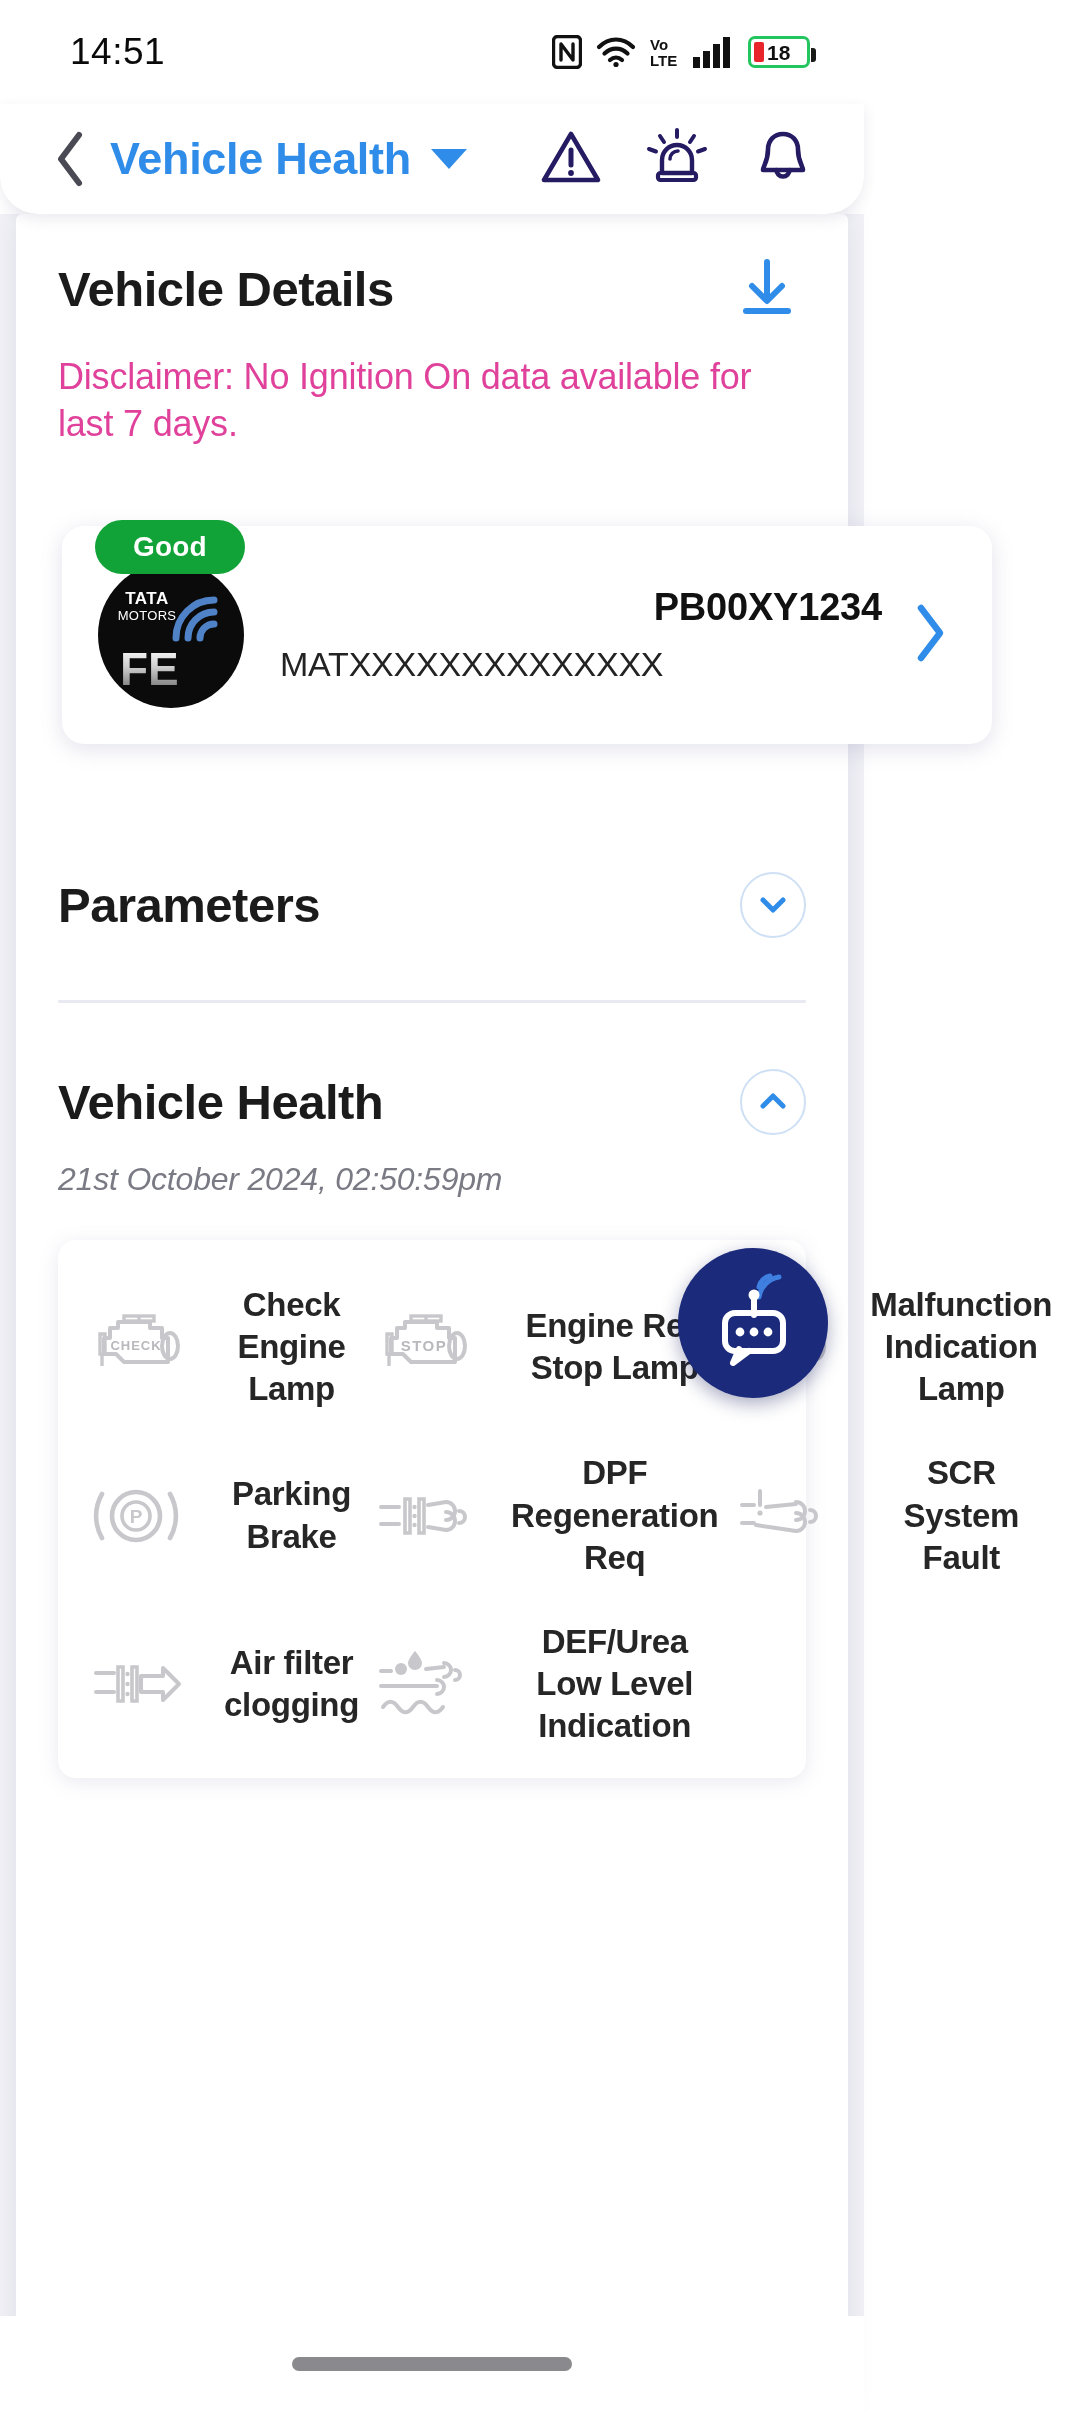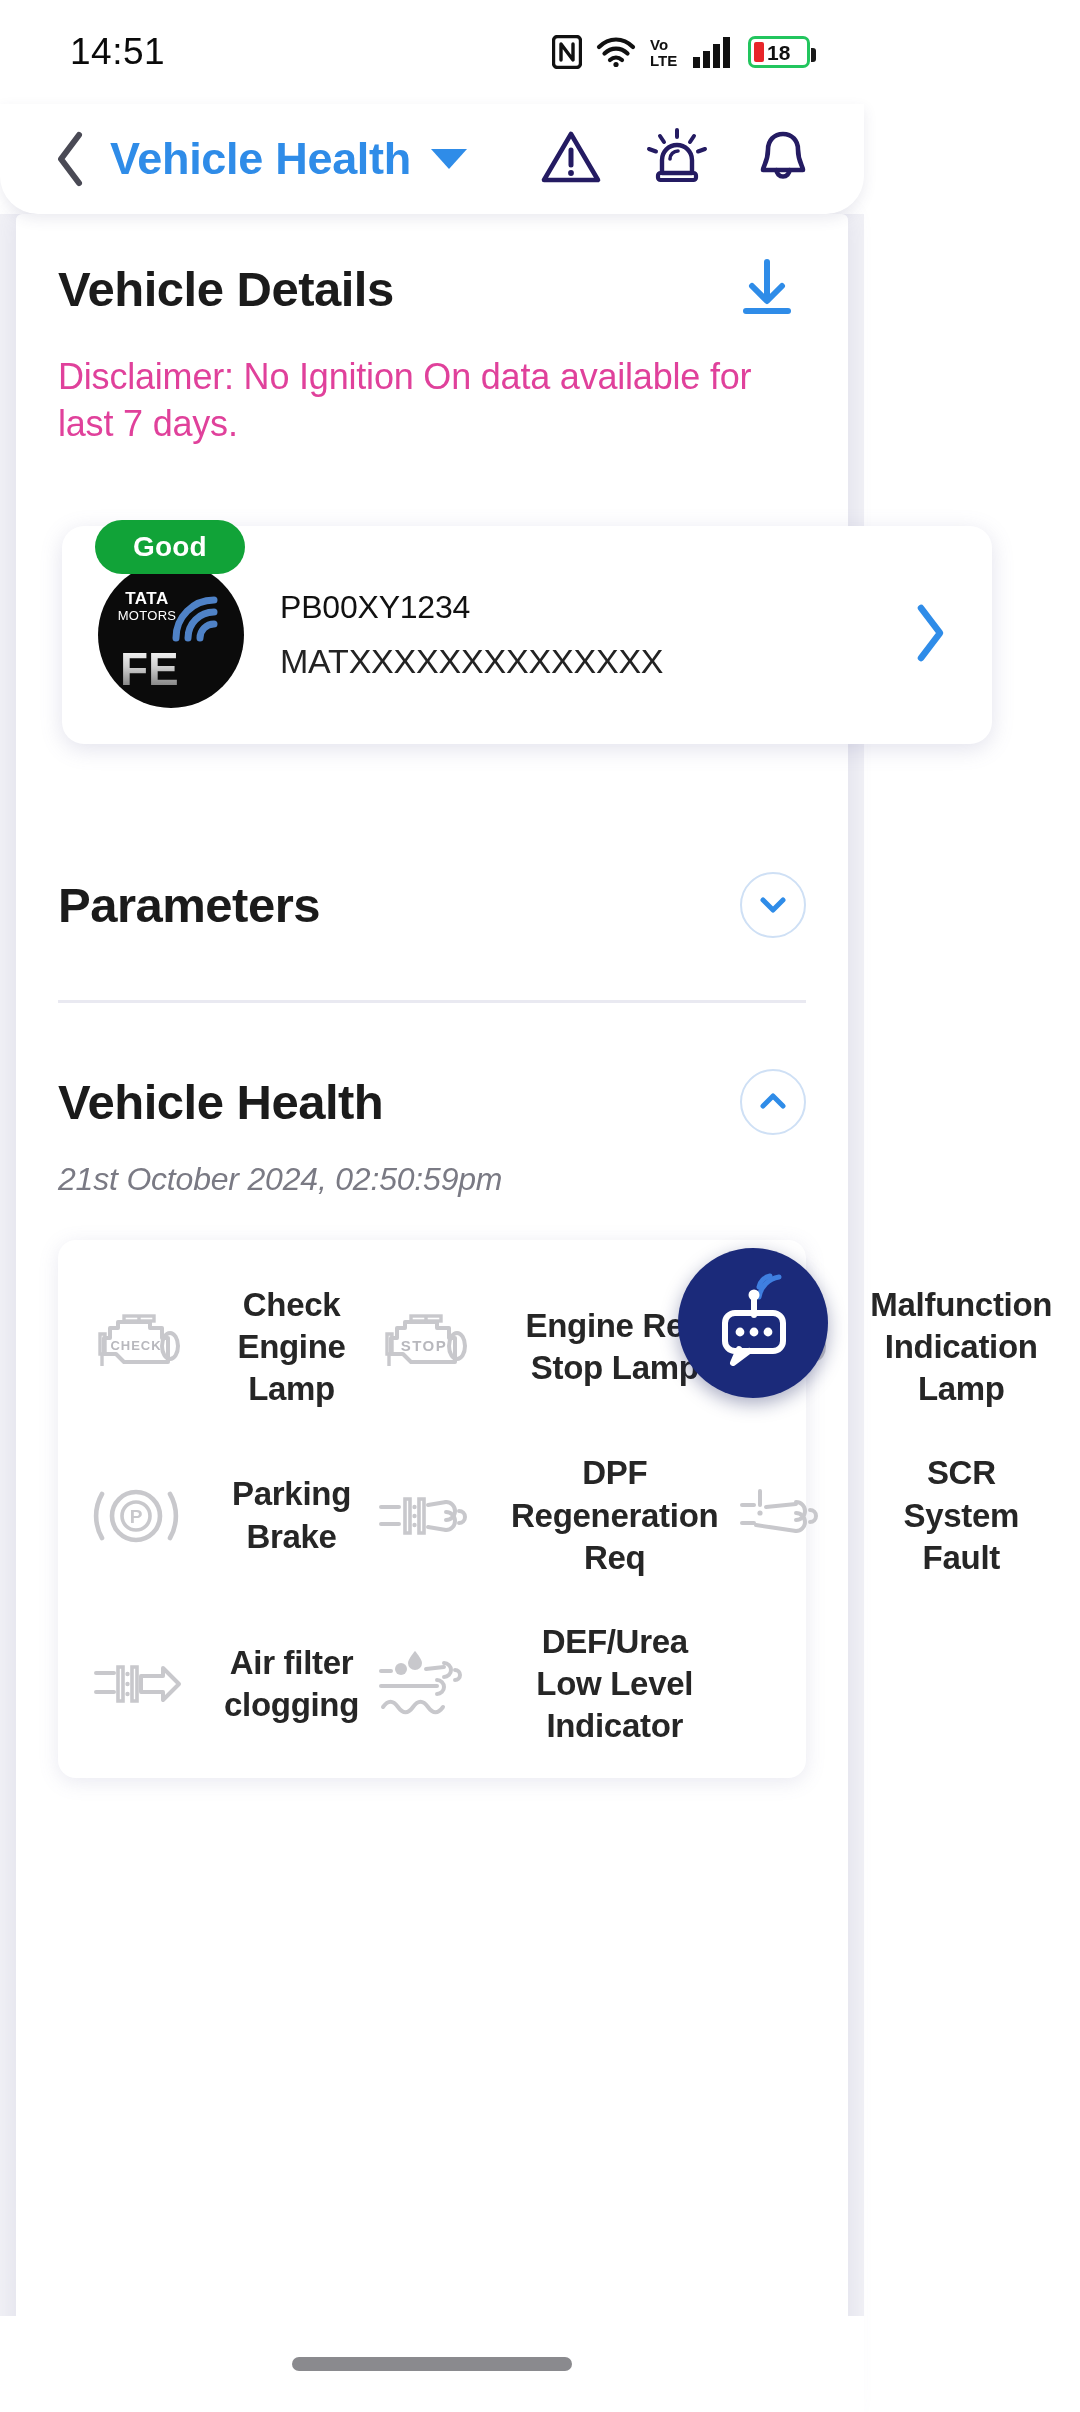--- a/index.html
+++ b/index.html
@@ -90,21 +90,21 @@
   .logo-tata { position:absolute; left: 18px; top: 28px; width: 62px; text-align:center; }
   .logo-tata .t1 { color:#fff; font-size: 17px; font-weight: 700; letter-spacing: .5px; line-height: 18px; }
   .logo-tata .t2 { color:#fff; font-size: 13px; font-weight: 400; letter-spacing: .3px; line-height: 15px; }
   .logo-wifi { position:absolute; right: 16px; top: 28px; }
   .logo-fe { position:absolute; left: 22px; bottom: 16px; display:flex; gap: 5px; }
   .fe-letter { font-size: 46px; font-weight: 800; line-height: 46px;
     background: linear-gradient(180deg,#ffffff 0%, #cfcfcf 45%, #6e6e6e 100%);
     -webkit-background-clip: text; background-clip: text; color: transparent;
     font-family:Liberation Sans, sans-serif; }
   .veh-text { flex: 1 1 auto; display:flex; flex-direction:column; gap: 16px; padding-left: 6px;}
-  .veh-reg { font-size: 32px; font-weight: 400; color:#111; letter-spacing:-.2px; }
+  .veh-reg { font-size: 38px; font-weight: 700; color:#111; letter-spacing:-.2px;text-align:right; }
   .veh-vin { font-size: 34px; font-weight: 400; color:#232323; letter-spacing:-.2px; }
   .veh-chev { flex:0 0 auto; padding-right: 10px; }
 
   
   .collapse-row { display:flex; align-items:center; justify-content:space-between; }
   .sec-params { margin-top: 128px; }
   .circle-btn {
     width: 66px; height: 66px; border-radius:50%;
     border: 2px solid #cfe0f5; background:#ffffff;
     display:flex; align-items:center; justify-content:center;
@@ -404,21 +404,21 @@
                 <circle cx="30" cy="24" r="6" fill="#c8c8cc"></circle>
                 <path d="M10 26h10" stroke="#c8c8cc" stroke-width="4" stroke-linecap="round"></path>
                 <path d="M55 24l18-2" stroke="#c8c8cc" stroke-width="4" stroke-linecap="round"></path>
                 <path d="M73 18a7 7 0 1 1 0 14" fill="none" stroke="#c8c8cc" stroke-width="4" stroke-linecap="round"></path>
                 <path d="M84 25a5 5 0 1 1 0 10" fill="none" stroke="#c8c8cc" stroke-width="4" stroke-linecap="round"></path>
                 <path d="M10 41h56" stroke="#c8c8cc" stroke-width="4" stroke-linecap="round"></path>
                 <path d="M66 35a7 7 0 1 1 0 14" fill="none" stroke="#c8c8cc" stroke-width="4" stroke-linecap="round"></path>
                 <path d="M12 62c5-7 10-7 15 0s10 7 15 0 10-7 15 0 10 7 15 0" fill="none" stroke="#c8c8cc" stroke-width="4" stroke-linecap="round"></path>
               </svg>
             </span>
-            <span class="ind-label">DEF/Urea Low Level Indicator</span>
+            <span class="ind-label">DEF/Urea Low Level Indication</span>
           </div>
 
         </div>
       </div>
 
     </div>
   </div>
 
   <div class="fab">
     <span>

